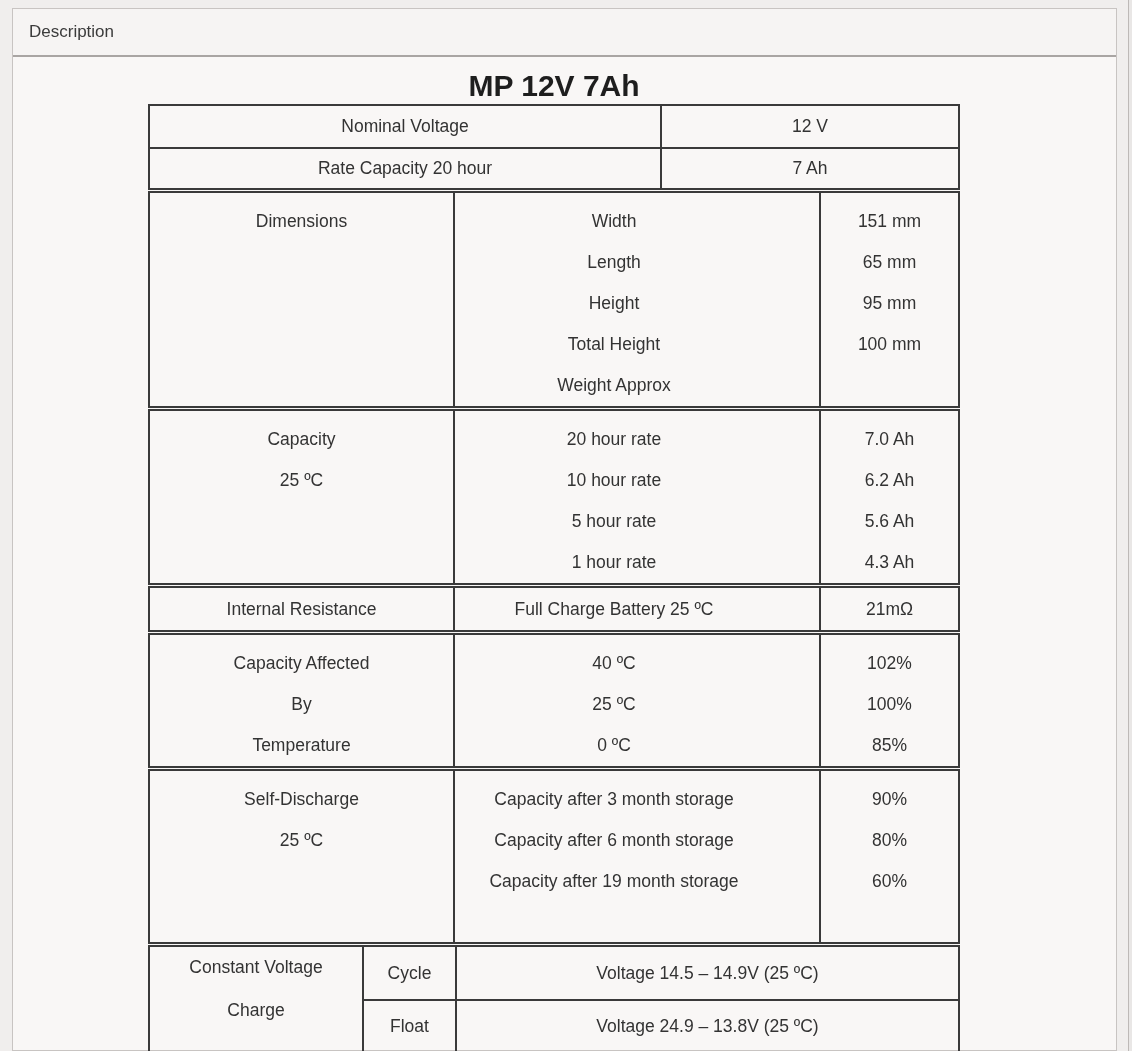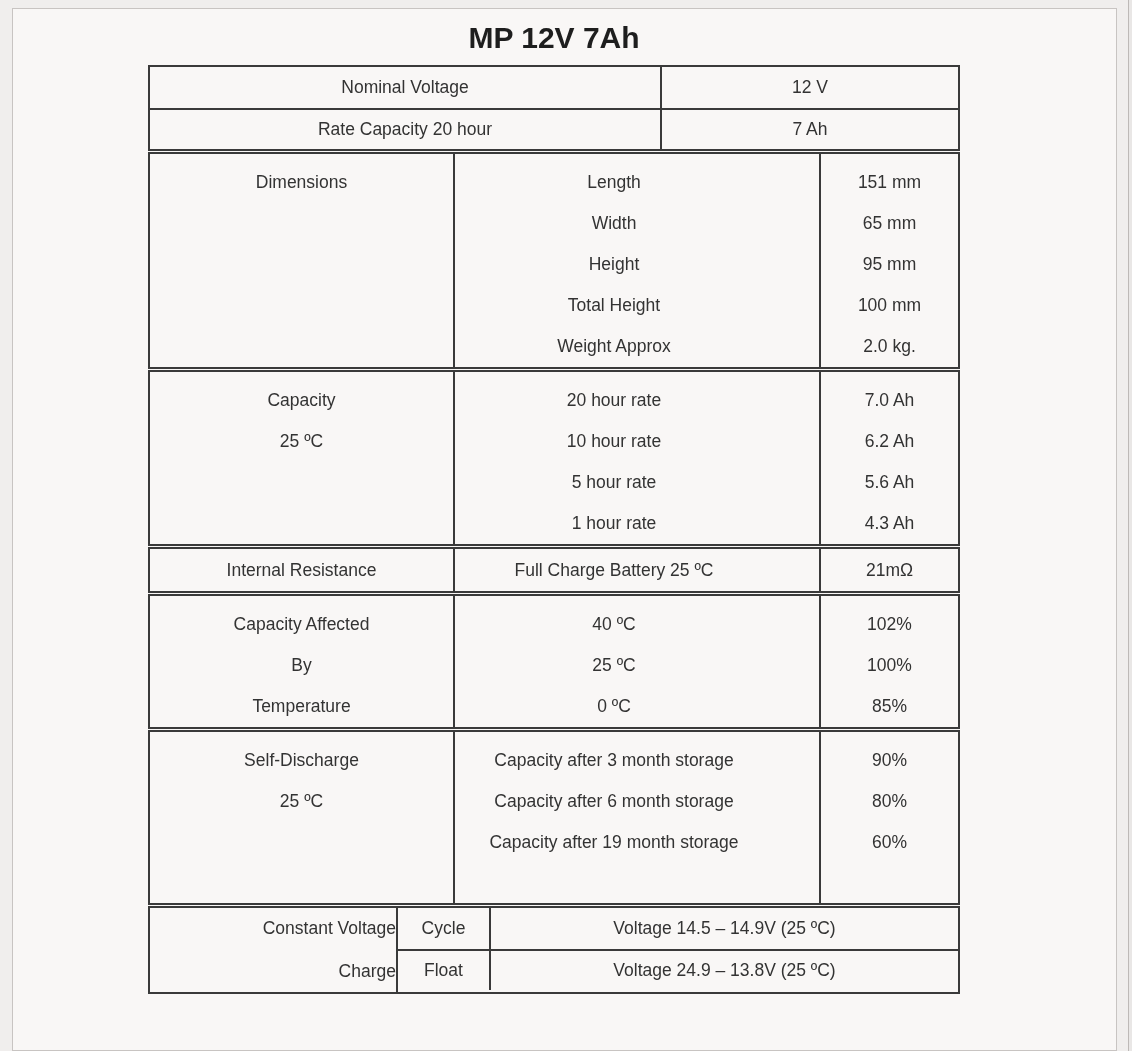--- a/index.html
+++ b/index.html
@@ -27,21 +27,21 @@
     color: #3b3b3b;
   }
   .content { padding-top: 12px; }
   .title {
     margin-left: 135px;
     width: 812px;
     text-align: center;
     font-size: 30px;
     font-weight: 700;
     color: #1e1e1e;
-    margin-bottom: 10px;
+    margin-bottom: 1px;
   }
   .spec-table {
     margin-left: 135px;
     width: 812px;
     font-size: 17.5px;
     color: #333333;
   }
   .sec {
     width: 812px;
     border: 2px solid #3a3a3a;
@@ -67,40 +67,43 @@
   .c2 { width: 320px; border-left: 2px solid #3a3a3a; text-align: center; }
   .c3 { flex: 1; border-left: 2px solid #3a3a3a; text-align: center; margin-left: 46px; }
   .sec-grid .c1, .sec-grid .c2, .sec-grid .c3 { padding-top: 8px; padding-bottom: 0; }
   .sec-grid .line { height: 41px; line-height: 41px; white-space: nowrap; }
   .sec-tall .c1, .sec-tall .c2, .sec-tall .c3 { padding-bottom: 40px; }
   
   .sec-single .c1, .sec-single .c2, .sec-single .c3 {
     height: 42px; display: flex; align-items: center; justify-content: center;
   }
   
-  .ca { width: 212px; display: flex; flex-direction: column; text-align: right; margin-left: 34px; }
+  .ca { width: 212px; display: flex; flex-direction: column; text-align: center; }
   .ca-line { height: 41px; line-height: 41px; }
   .ca-line:first-child { margin-bottom: 2px; }
   .cb-wrap { flex: 1; border-left: 2px solid #3a3a3a; display: flex; flex-direction: column; }
-  .crow { display: flex; height: 41px; }
+  .crow { display: flex; height: 52px; }
   .crow + .crow { border-top: 2px solid #3a3a3a; }
   .cmode { width: 91px; display: flex; align-items: center; justify-content: center; }
   .cval { flex: 1; border-left: 2px solid #3a3a3a; display: flex; align-items: center; justify-content: center; }
   
   .right-gutter {
     position: absolute; right: 0; top: 0;
     width: 4px; height: 1051px;
     background: #e9e7e6;
     border-left: 1px solid #bdb9b7;
   }
 </style>
 </head>
 <body>
 
 <div class="panel">
+  <div class="tab-header">
+    <span>Description</span>
+  </div>
   <div class="content">
     <div class="title">MP 12V 7Ah</div>
 
     <div class="spec-table">
 
       <div class="sec sec-col">
         <div class="trow">
           <div class="tlabel">Nominal Voltage</div>
           <div class="tvalue">12 V</div>
         </div>
@@ -108,32 +111,31 @@
           <div class="tlabel">Rate Capacity 20 hour</div>
           <div class="tvalue">7 Ah</div>
         </div>
       </div>
 
       <div class="sec sec-grid">
         <div class="c1">
           <div class="line">Dimensions</div>
         </div>
         <div class="c2">
+          <div class="line">Width</div>
           <div class="line">Length</div>
-          <div class="line">Width</div>
           <div class="line">Height</div>
           <div class="line">Total Height</div>
           <div class="line">Weight Approx</div>
         </div>
         <div class="c3">
           <div class="line">151 mm</div>
           <div class="line">65 mm</div>
           <div class="line">95 mm</div>
           <div class="line">100 mm</div>
-          <div class="line">2.0 kg.</div>
         </div>
       </div>
 
       <div class="sec sec-grid">
         <div class="c1">
           <div class="line">Capacity</div>
           <div class="line">25 ºC</div>
         </div>
         <div class="c2">
           <div class="line">20 hour rate</div>

